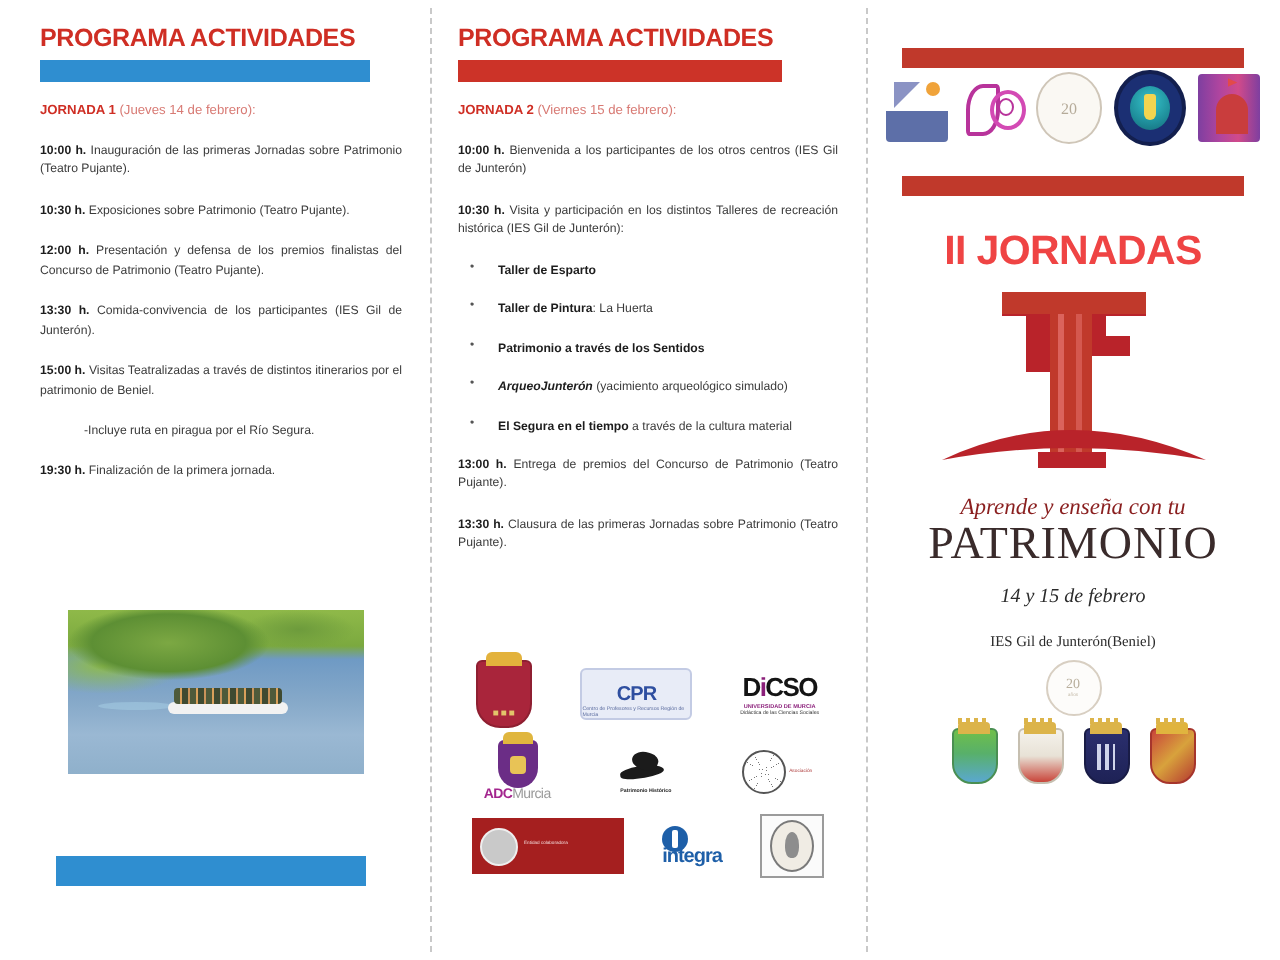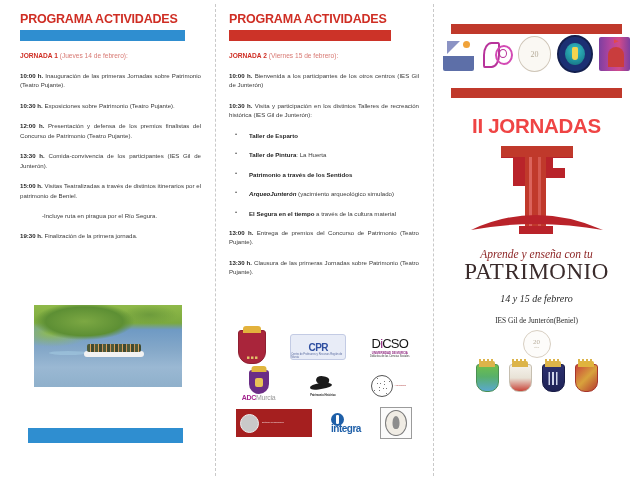--- a/index.html
+++ b/index.html
@@ -218,21 +218,21 @@
     border-radius: 3px;
     display: flex; flex-direction: column;
     align-items: center; justify-content: flex-end;
   }
   .logo-cpr .cpr-main { font-size: 10px; font-weight: bold; color: #2f4fa0; letter-spacing: -0.5px; }
   .logo-cpr .cpr-sub { font-size: 2.6px; color: #5a6b9e; }
 
   .logo-dicso {
     display: flex; flex-direction: column; align-items: center;
   }
-  .logo-dicso .d1 { font-size: 13px; font-weight: normal; letter-spacing: -0.8px; color: #141414; text-align: right; }
+  .logo-dicso .d1 { font-size: 13px; font-weight: bold; letter-spacing: -0.8px; color: #141414; text-align: right; }
   .logo-dicso .d1 .hl { color: #8b1f7a; }
   .logo-dicso .d2 { font-size: 2.8px; color: #8b1f7a; font-weight: bold; }
   .logo-dicso .d3 { font-size: 2.6px; color: #333; }
 
   .logo-adc { display: flex; flex-direction: column; align-items: center; }
   .logo-adc .seal {
     width: 20px; height: 24px;
     background: #6b2d86;
     border-radius: 3px 3px 10px 10px;
     position: relative;

